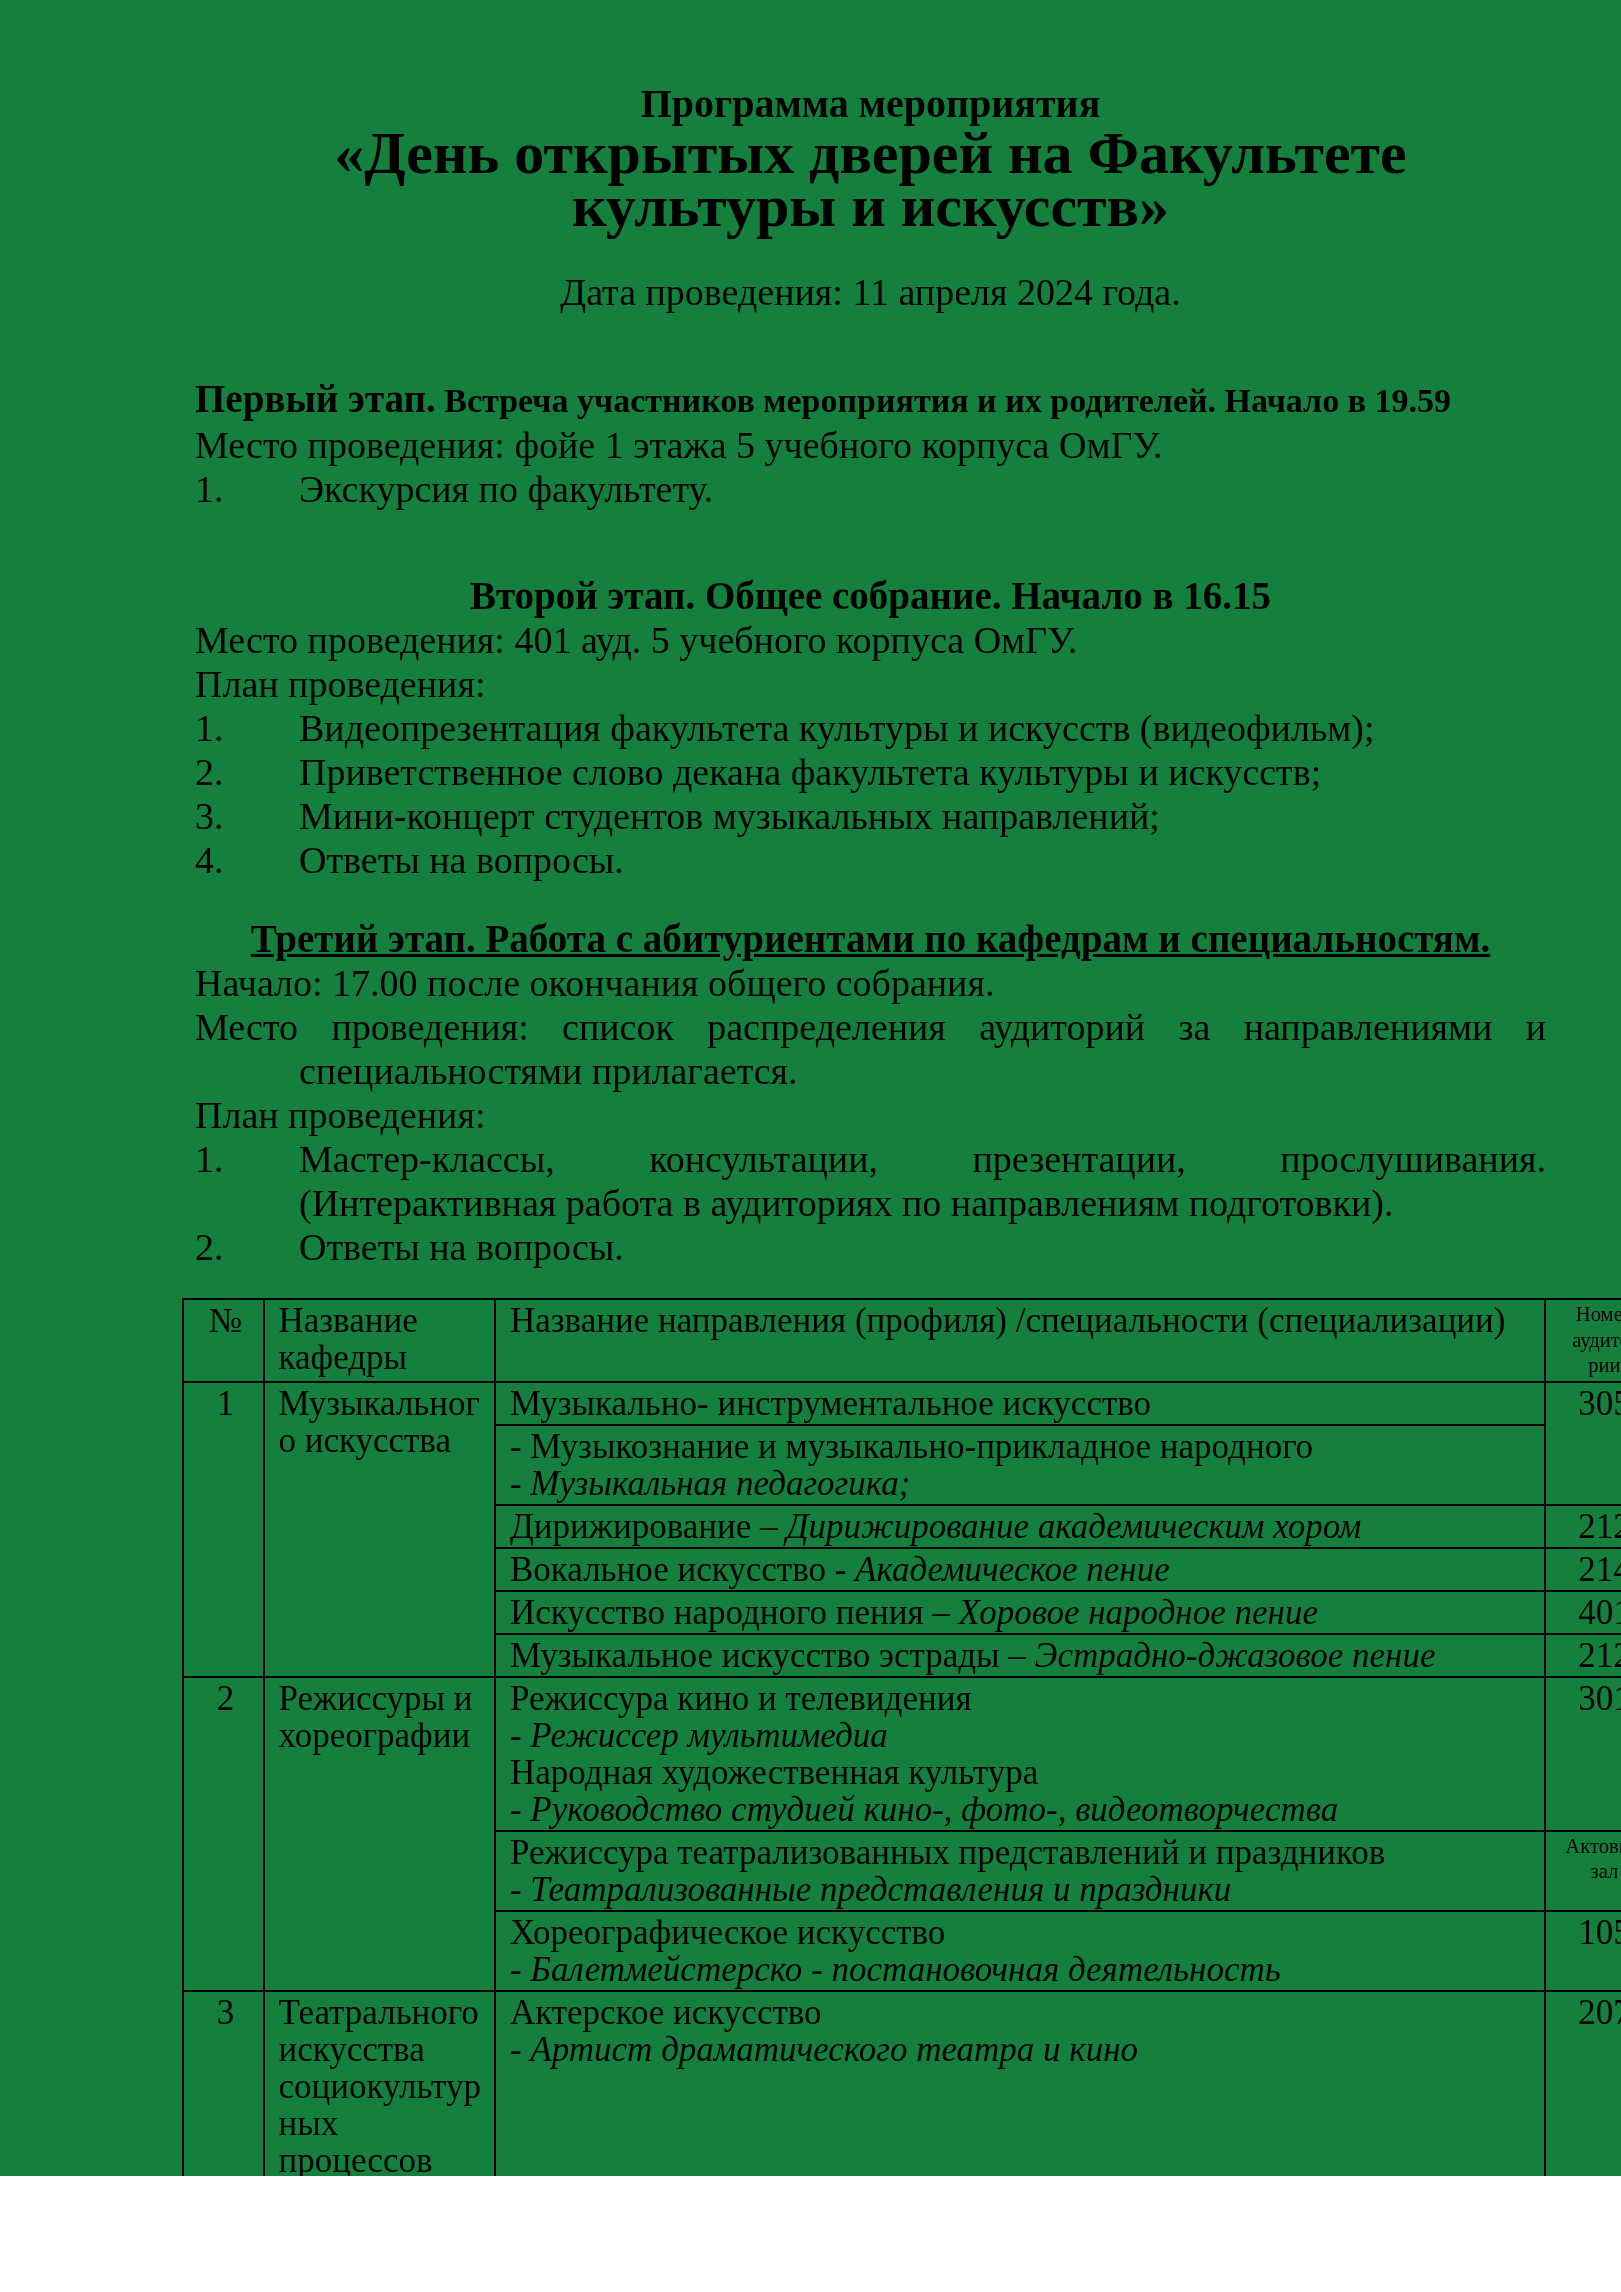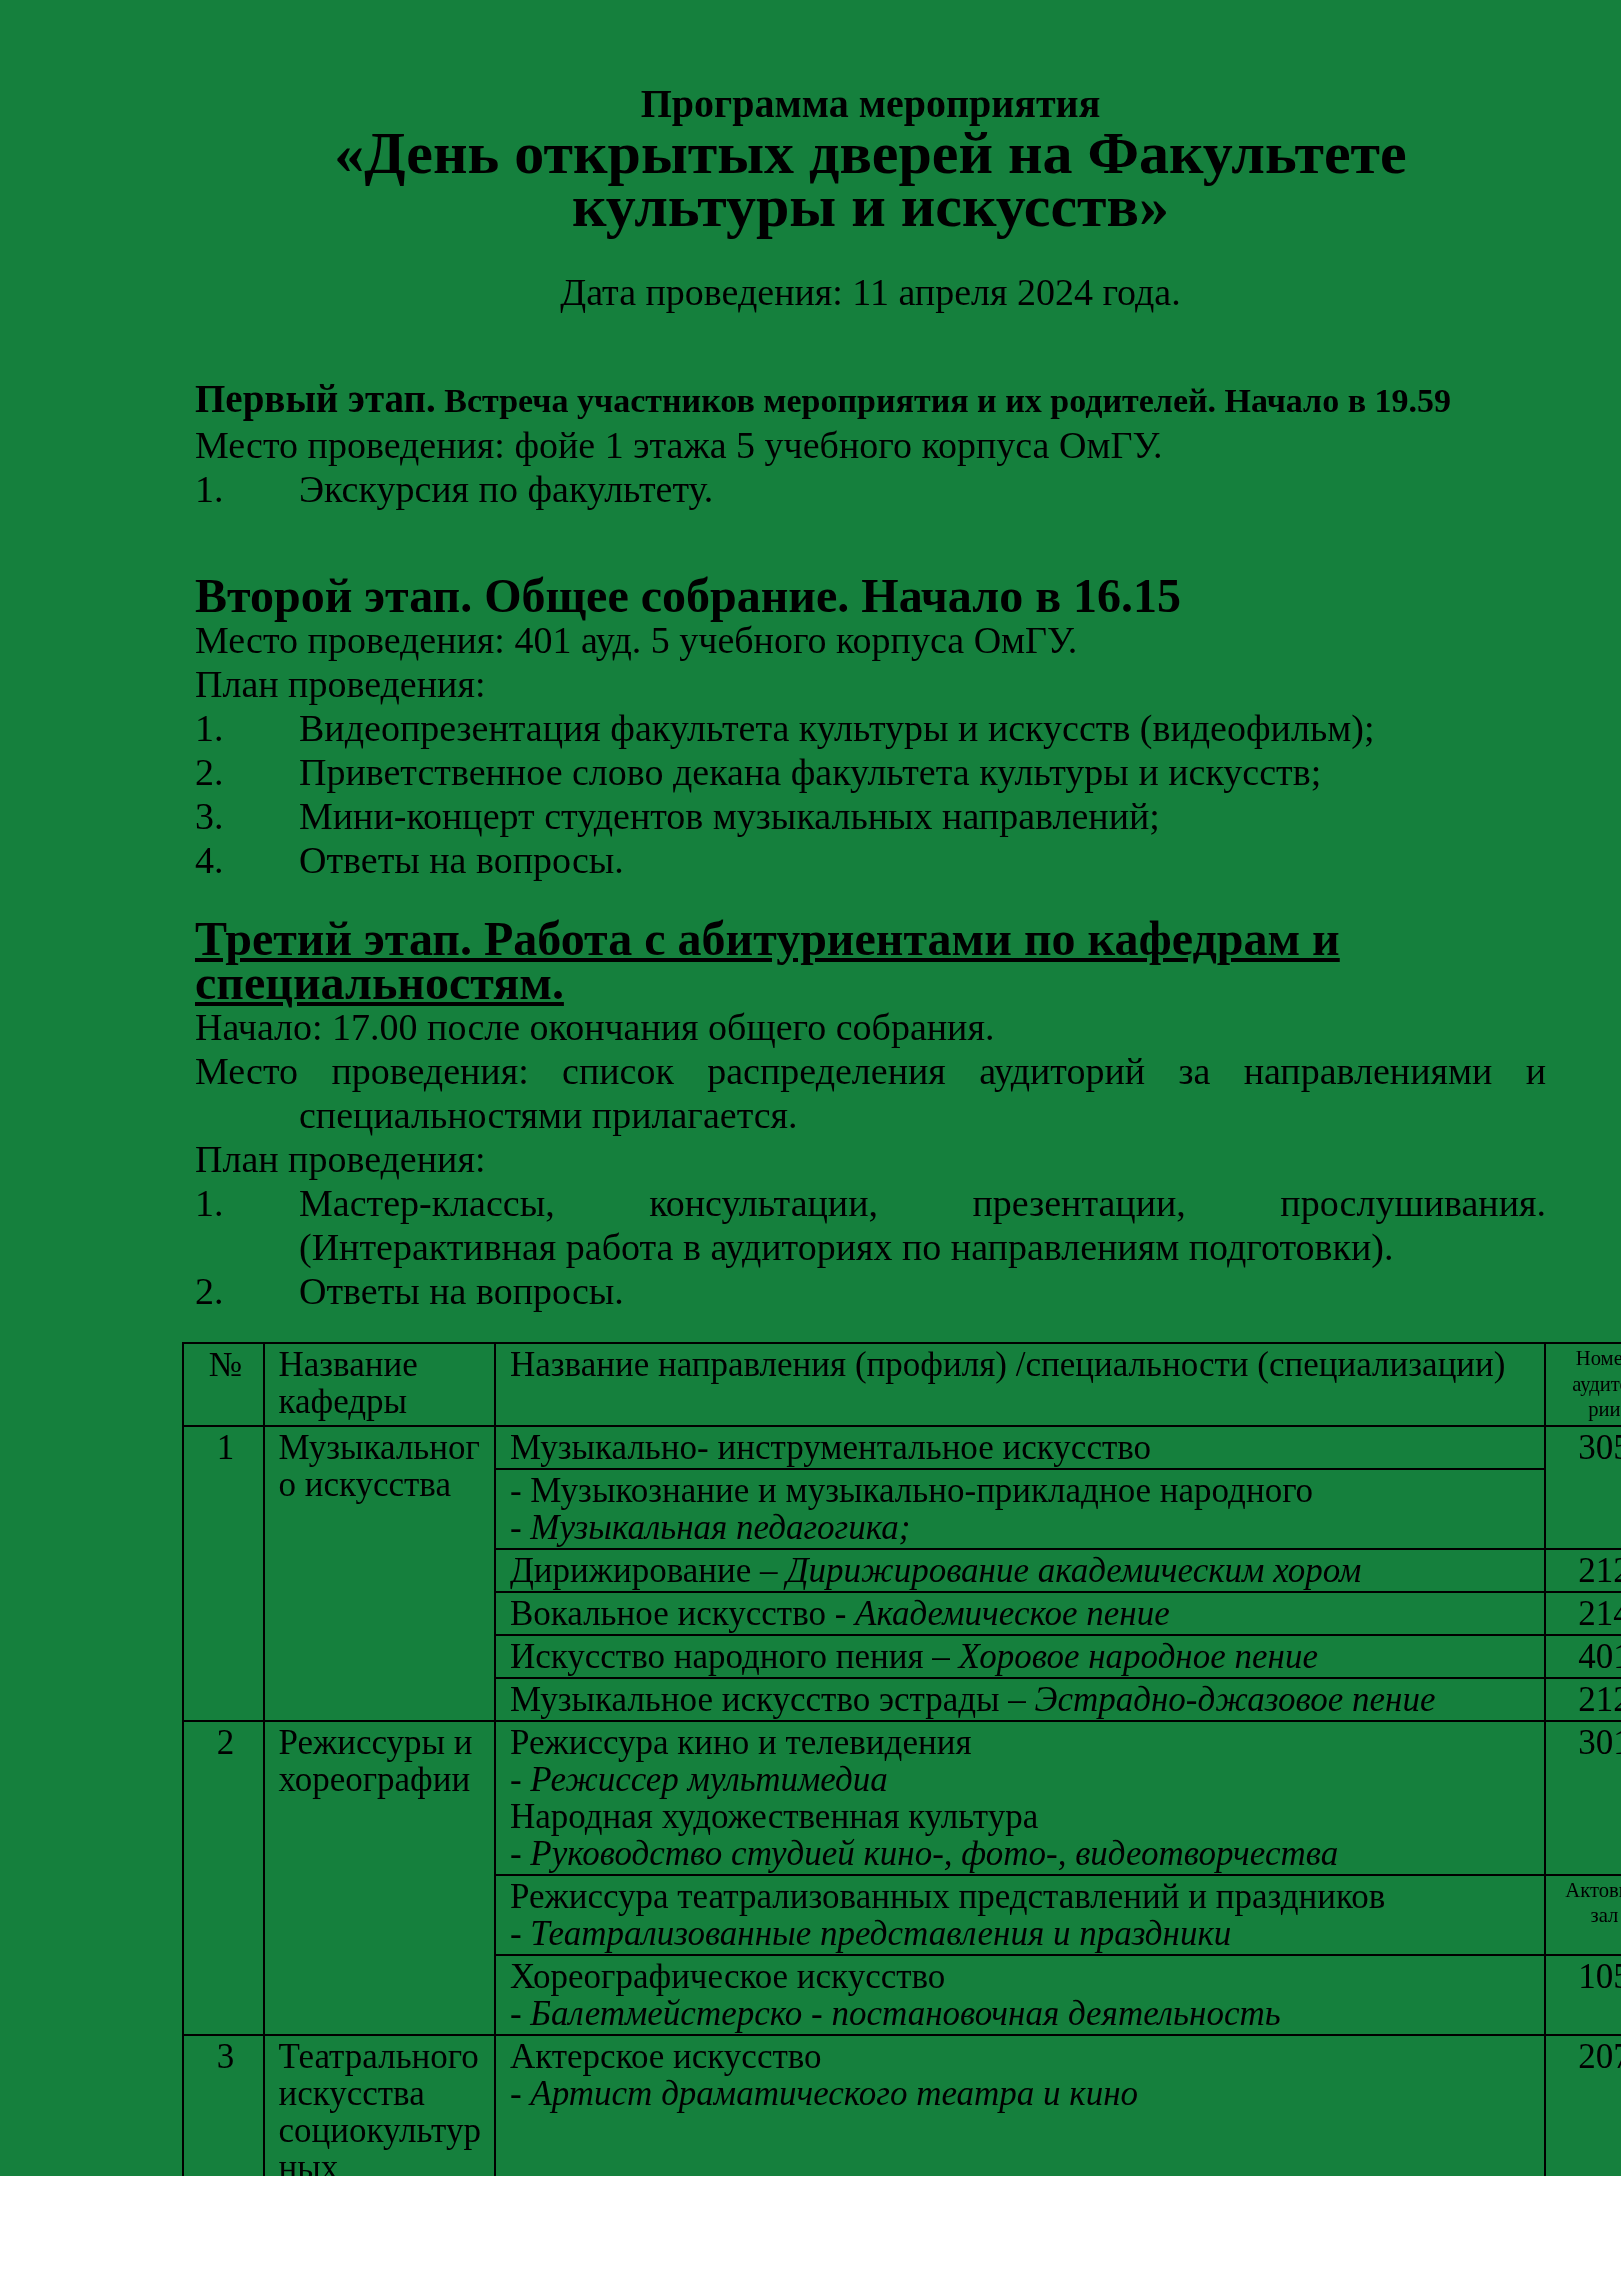--- a/index.html
+++ b/index.html
@@ -16,21 +16,21 @@
     overflow:hidden;
   }
   .center{text-align:center;}
   .it{font-style:italic;}
   .title1{font-size:40px;line-height:47px;font-weight:bold;margin-top:29px;}
   .title2{font-size:60px;line-height:53px;font-weight:bold;}
   .dateline{margin-top:37px;}
   .stage-heading{margin-top:33px;font-weight:bold;}
   .stage-heading .hlead{font-size:39px;}
   .stage-heading .hrest{font-size:34px;}
-  .stage-heading.big{font-size:48px;}
+  .stage-heading.big{font-size:39px;text-align:center;}
   .mt-lg{margin-top:63px;}
   .mt-md{margin-top:35px;text-decoration:underline;}
   .li{display:flex;}
   .li .num{flex:0 0 104px;}
   .li .txt{flex:1;}
   .just-line{text-align:justify;text-align-last:justify;}
   .hang{margin-left:104px;}
   
   table.rooms{
     border-collapse:collapse;

